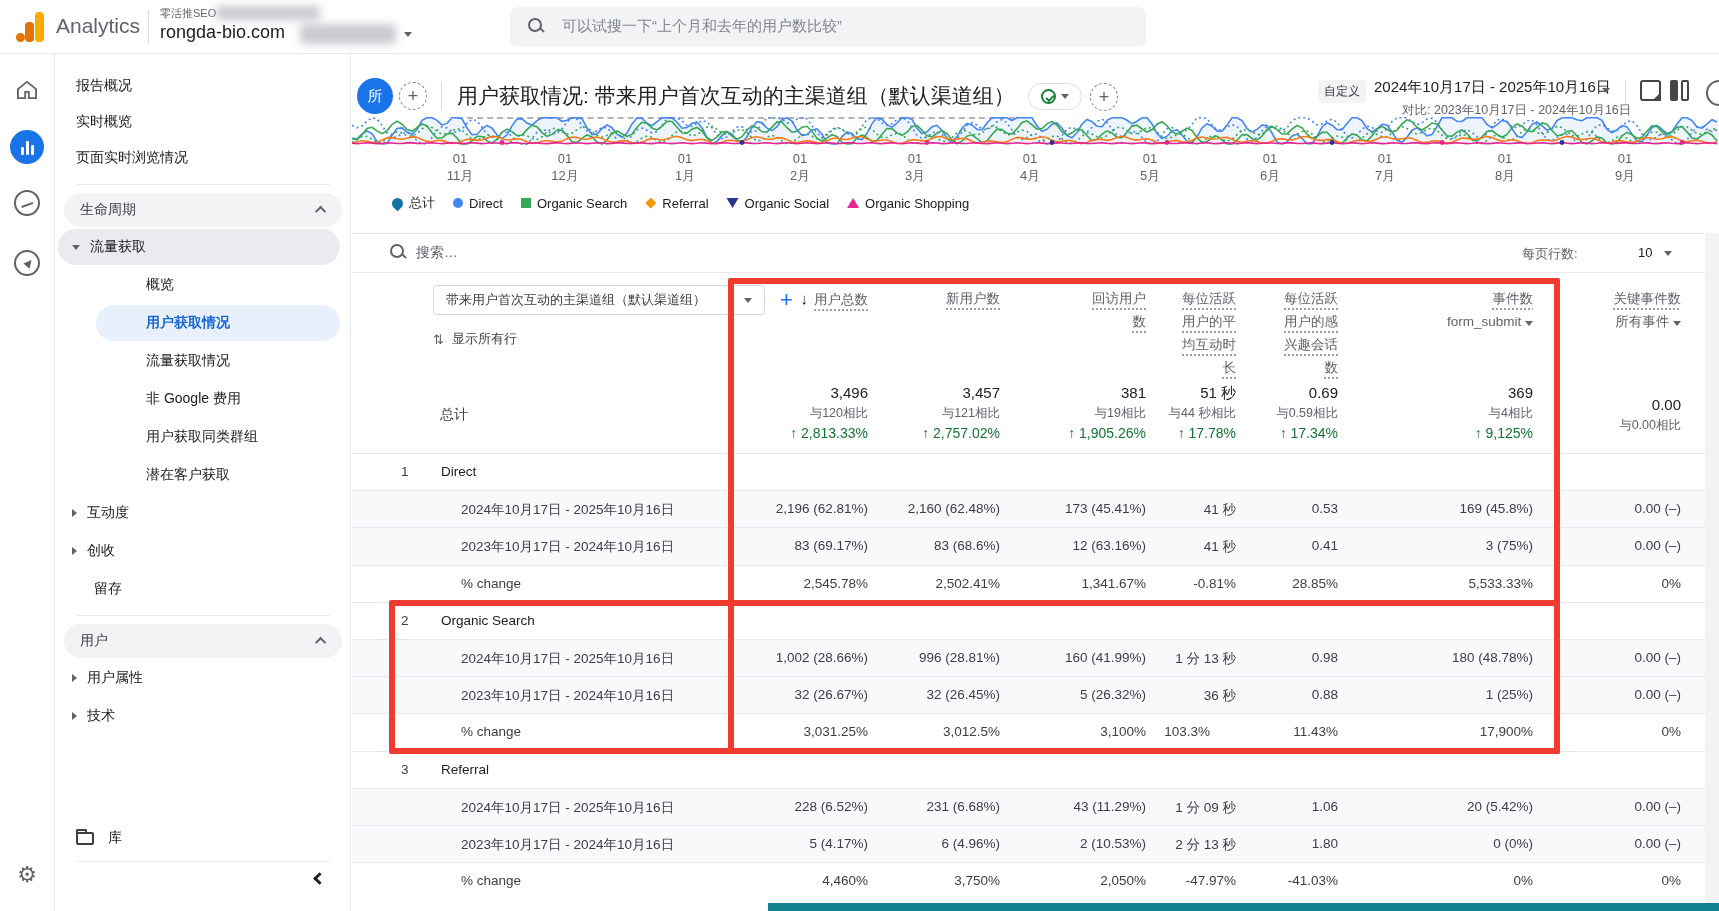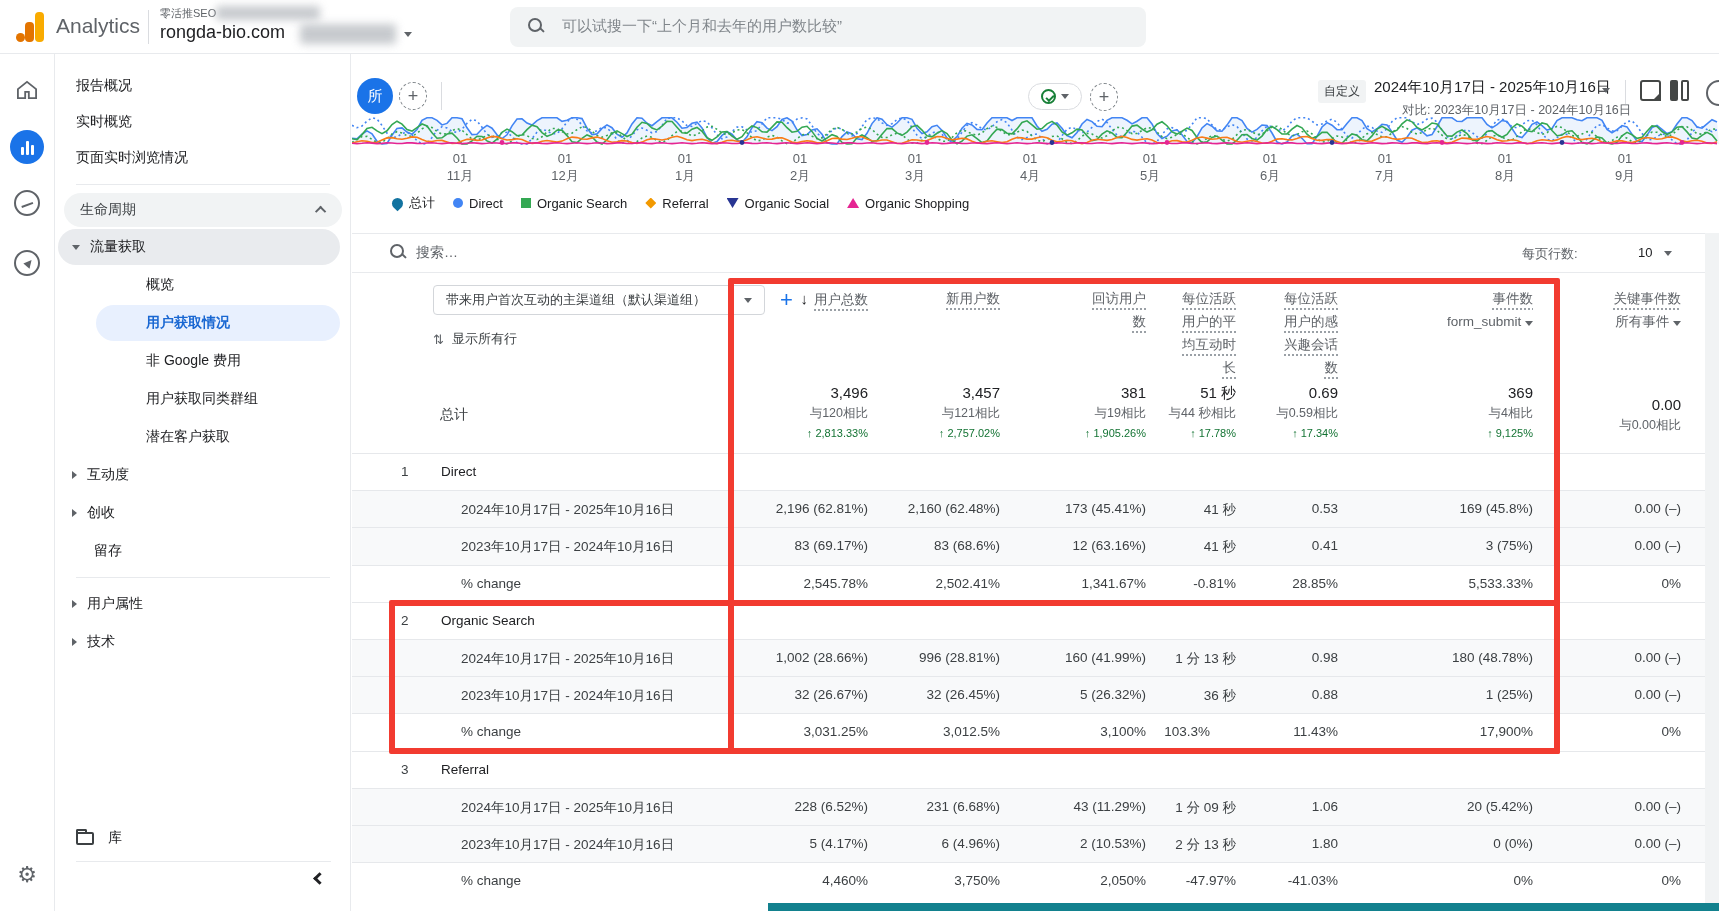--- a/index.html
+++ b/index.html
@@ -121,21 +121,21 @@
   .colhdr { position:absolute; top:233px; text-align:right; font-size:13.5px; color:#5f6368; line-height:23px; }
   .colhdr .lbl { white-space:pre-line; word-break:break-all; text-decoration:underline dotted 1.5px #9aa0a6; text-underline-offset:5px; }
   .colhdr .sub { text-decoration:none; white-space:nowrap; }
   .sort-arrow { font-size:15px; color:#202124; margin-right:6px; text-decoration:none; display:inline-block; }
 
   
   .tot-label { position:absolute; left:88px; top:352px; font-size:14px; color:#3c4043; }
   .totcell { position:absolute; top:328px; text-align:right; }
   .totcell .v { font-size:15px; font-weight:500; color:#202124; line-height:21px; }
   .totcell .vs { font-size:12.5px; color:#5f6368; line-height:20px; }
-  .totcell .d { font-size:11px; color:#137333; font-weight:500; line-height:20px; }
+  .totcell .d { font-size:14px; color:#137333; font-weight:500; line-height:20px; }
   .totcell.last { top:340px; }
 
   
   .rows { position:absolute; left:0; top:399px; width:1367px; }
   .trow { position:relative; width:100%; height:37.2px; border-top:1px solid #e6e8eb; }
   .trow.shade { background:#f8f9fa; }
   .trow .num { position:absolute; left:49px; top:10px; font-size:13.5px; color:#3c4043; }
   .trow .gname { position:absolute; left:89px; top:10px; font-size:13.5px; font-weight:500; color:#202124; }
   .trow .rlabel { position:absolute; left:109px; top:10px; font-size:13.5px; font-weight:500; color:#3c4043; }
   .trow .cell { position:absolute; top:10px; font-size:13.5px; color:#3c4043; text-align:right; }
@@ -199,33 +199,38 @@
         <div class="sb-row sb-section">
           <span>生命周期</span>
           <span class="chev-up"></span>
         </div>
         <div class="sb-row sb-parent expanded">
           <span class="tri-d"></span>
           <span>流量获取</span>
         </div>
         <div class="sb-row sb-child">概览</div>
         <div class="sb-row sb-child selected">用户获取情况</div>
+        <div class="sb-row sb-child">流量获取情况</div>
         <div class="sb-row sb-child">非 Google 费用</div>
         <div class="sb-row sb-child">用户获取同类群组</div>
         <div class="sb-row sb-child">潜在客户获取</div>
         <div class="sb-row sb-parent">
           <span class="tri-r"></span>
           <span>互动度</span>
         </div>
         <div class="sb-row sb-parent">
           <span class="tri-r"></span>
           <span>创收</span>
         </div>
         <div class="sb-row sb-plain">留存</div>
         <div class="sb-divider"></div>
+        <div class="sb-row sb-section">
+          <span>用户</span>
+          <span class="chev-up"></span>
+        </div>
         <div class="sb-row sb-parent">
           <span class="tri-r"></span>
           <span>用户属性</span>
         </div>
         <div class="sb-row sb-parent">
           <span class="tri-r"></span>
           <span>技术</span>
         </div>
       </div>
     <div class="sb-bottom-lib">
@@ -234,20 +239,21 @@
     </div>
     <div class="sb-bottom-div"></div>
     <span class="sb-collapse chev-left"></span>
   </div>
 
   <div class="main">
 
     <div class="seg-chip">所</div>
     <div class="dash-plus" style="left:47px;top:28px;">+</div>
     <div class="hdr-vdiv"></div>
+    <div class="rpt-title">用户获取情况: 带来用户首次互动的主渠道组（默认渠道组）</div>
     <div class="ok-pill">
       <span class="ok-circle"></span>
       <span class="tri-d"></span>
     </div>
     <div class="dash-plus" style="left:738px;top:29px;">+</div>
     <div class="date-chip">自定义</div>
     <div class="date-main">2024年10月17日 - 2025年10月16日</div>
     <span class="date-caret tri-d"></span>
     <div class="date-cmp">对比: 2023年10月17日 - 2024年10月16日</div>
     <div class="icons-vdiv"></div>

